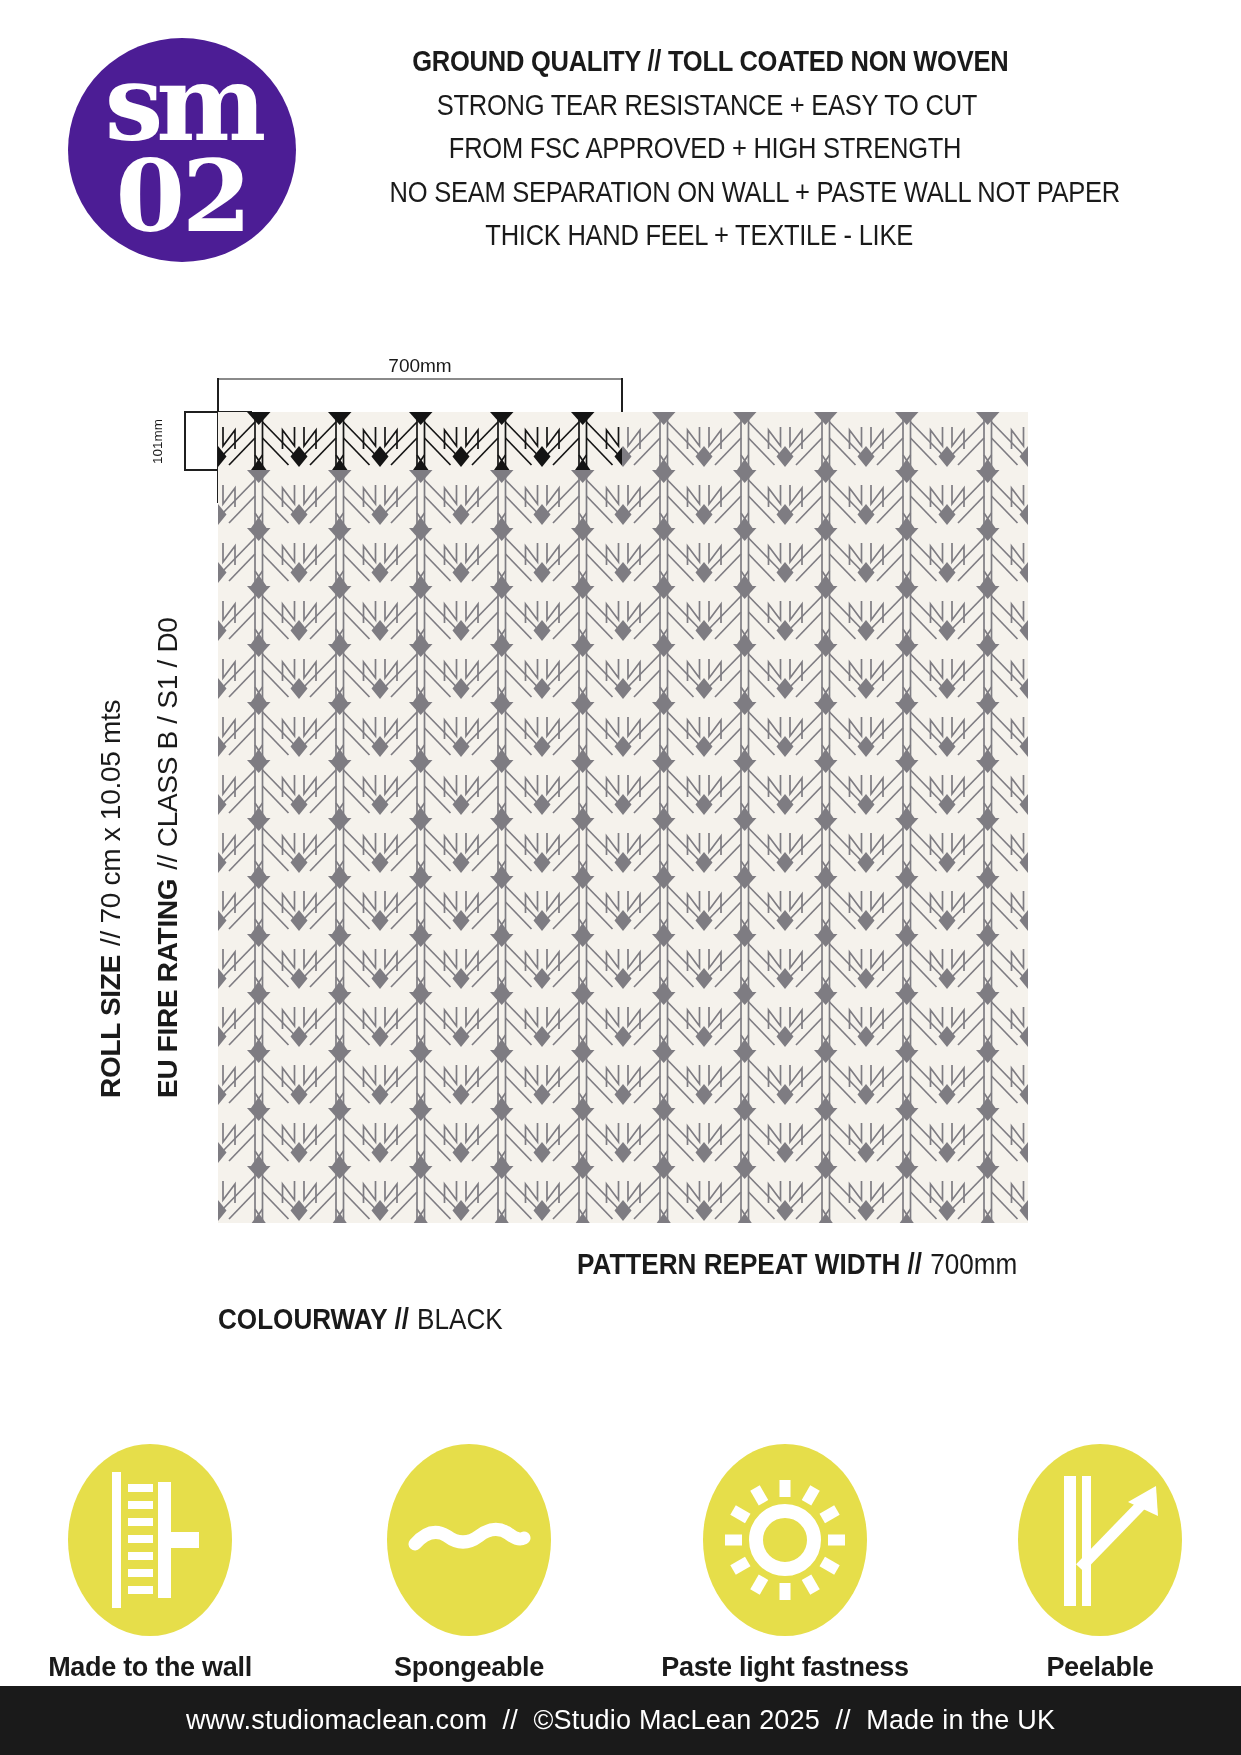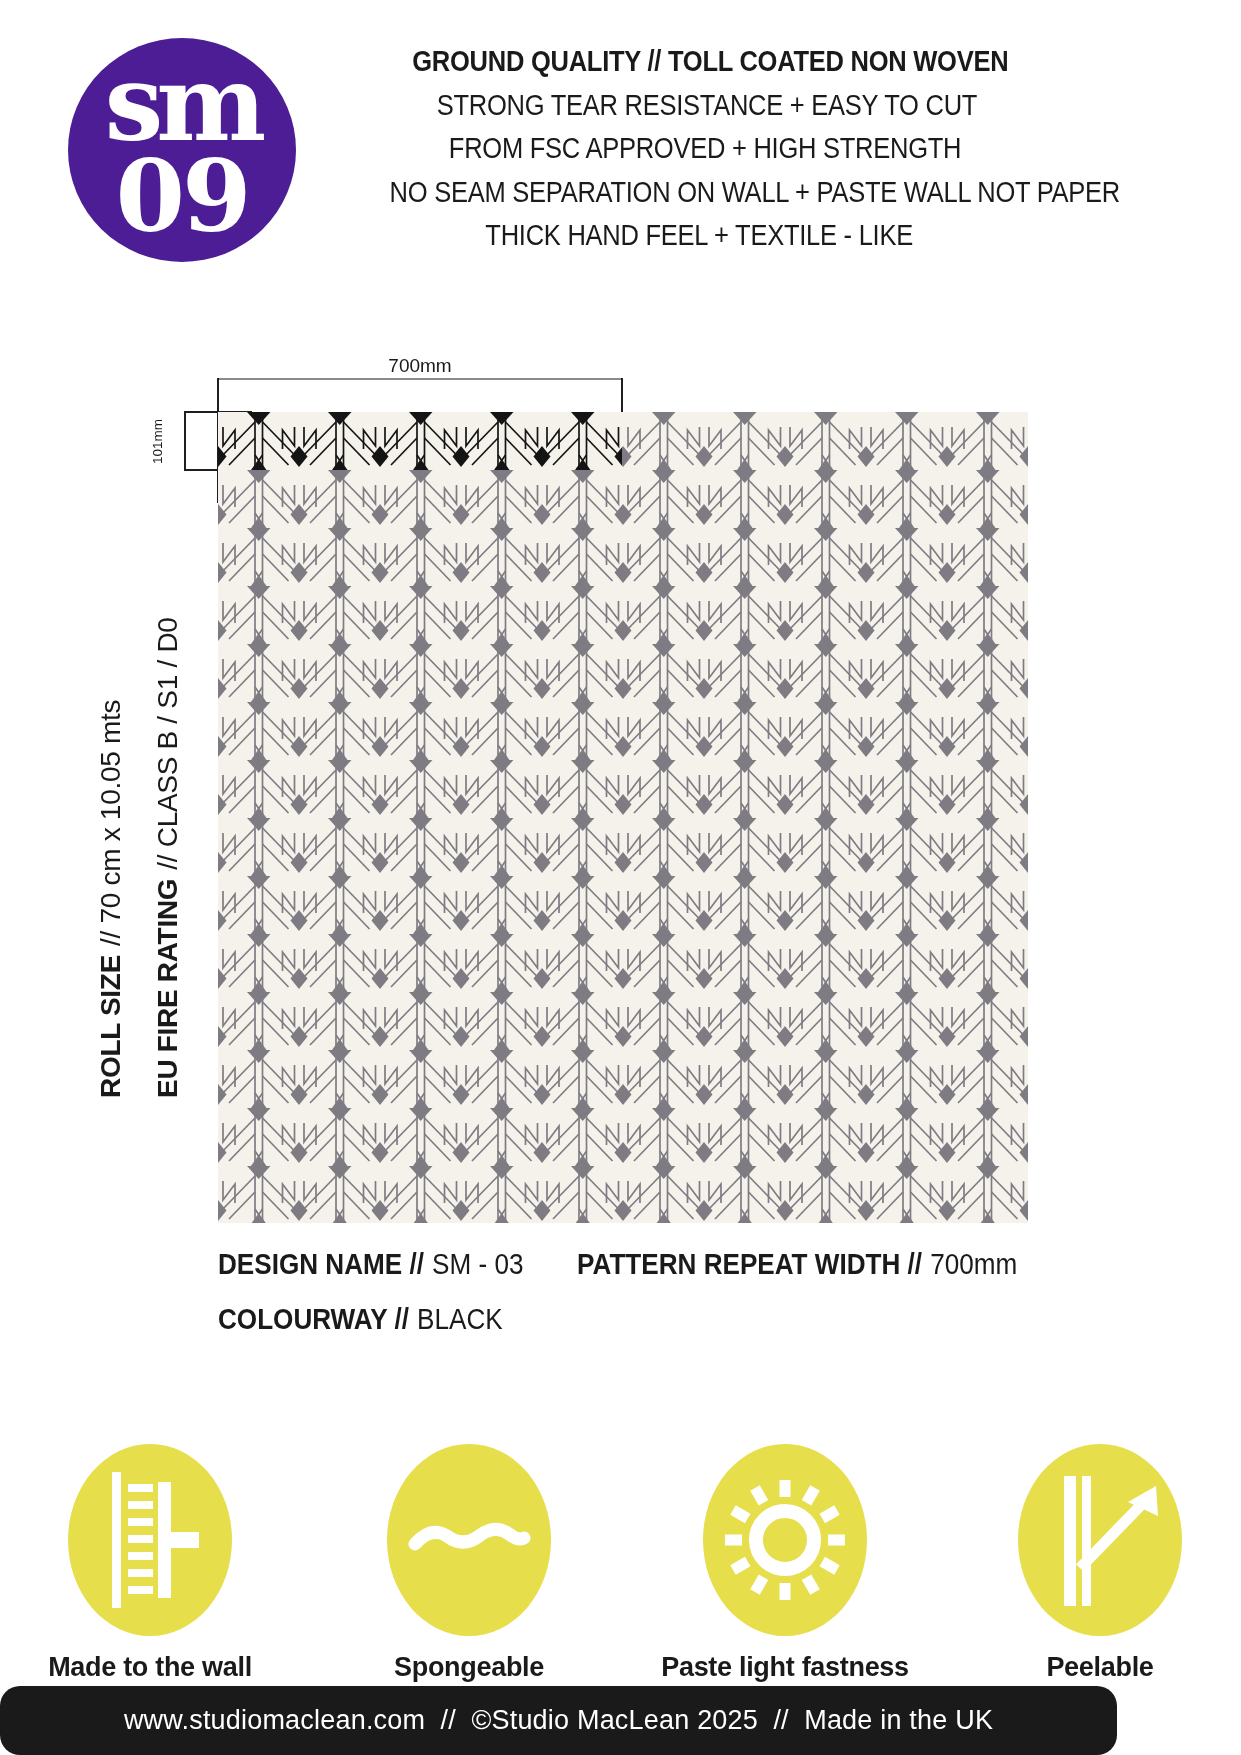--- a/index.html
+++ b/index.html
@@ -50,33 +50,33 @@
   .badge { position:absolute; left:68px; top:0; width:164px; height:192px;
            background:#E6DE4A; border-radius:50%; }
   .badge svg { position:absolute; left:0; top:0; }
   .feat-label { position:absolute; left:0; top:208px; width:300px; text-align:center;
                 font-weight:bold; font-size:27px; letter-spacing:-0.3px; }
   .f1 { left:0px;    top:1444px; }
   .f2 { left:319px;  top:1444px; }
   .f3 { left:635px;  top:1444px; }
   .f4 { left:950px;  top:1444px; }
   
-  .footer { position:absolute; left:0; top:1686px; width:1117px; height:69px;
-            background:#1A1A1A;border-radius:20px; }
+  .footer { position:absolute; left:0; top:1686px; width:1241px; height:69px;
+            background:#1A1A1A; }
   .footer span { display:block; width:100%; line-height:69px; text-align:center;
             color:#ffffff; font-size:27px; letter-spacing:0.2px; white-space:pre; }
 </style>
 </head>
 <body>
 
 <div class="page">
 
   <div class="logo">
     <span class="l1">sm</span>
-    <span class="l2">09</span>
+    <span class="l2">02</span>
   </div>
 
   <div class="hdr">
     <div class="b"><span>GROUND QUALITY // TOLL COATED NON WOVEN</span></div>
     <div><span>STRONG TEAR RESISTANCE + EASY TO CUT</span></div>
     <div><span>FROM FSC APPROVED + HIGH STRENGTH</span></div>
     <div><span>NO SEAM SEPARATION ON WALL + PASTE WALL NOT PAPER</span></div>
     <div><span>THICK HAND FEEL + TEXTILE - LIKE</span></div>
   </div>
 
@@ -131,23 +131,20 @@
     </svg>
   </div>
 
   <div class="vtext v-roll">
     <span class="lab">ROLL SIZE</span><span class="val">// 70 cm x 10.05 mts</span>
   </div>
   <div class="vtext v-fire">
     <span class="lab">EU FIRE RATING</span><span class="val">// CLASS B / S1 / D0</span>
   </div>
 
-  <div class="spec sp1"><span class="inner">
-    <span class="lab">DESIGN NAME //</span><span class="val">SM - 03</span></span>
-  </div>
   <div class="spec sp2"><span class="inner">
     <span class="lab">PATTERN REPEAT WIDTH //</span><span class="val">700mm</span></span>
   </div>
   <div class="spec sp3"><span class="inner">
     <span class="lab">COLOURWAY //</span><span class="val">BLACK</span></span>
   </div>
 
   <div class="feature f1">
     <div class="badge">
       <svg width="164" height="192" viewBox="0 0 164 192">

